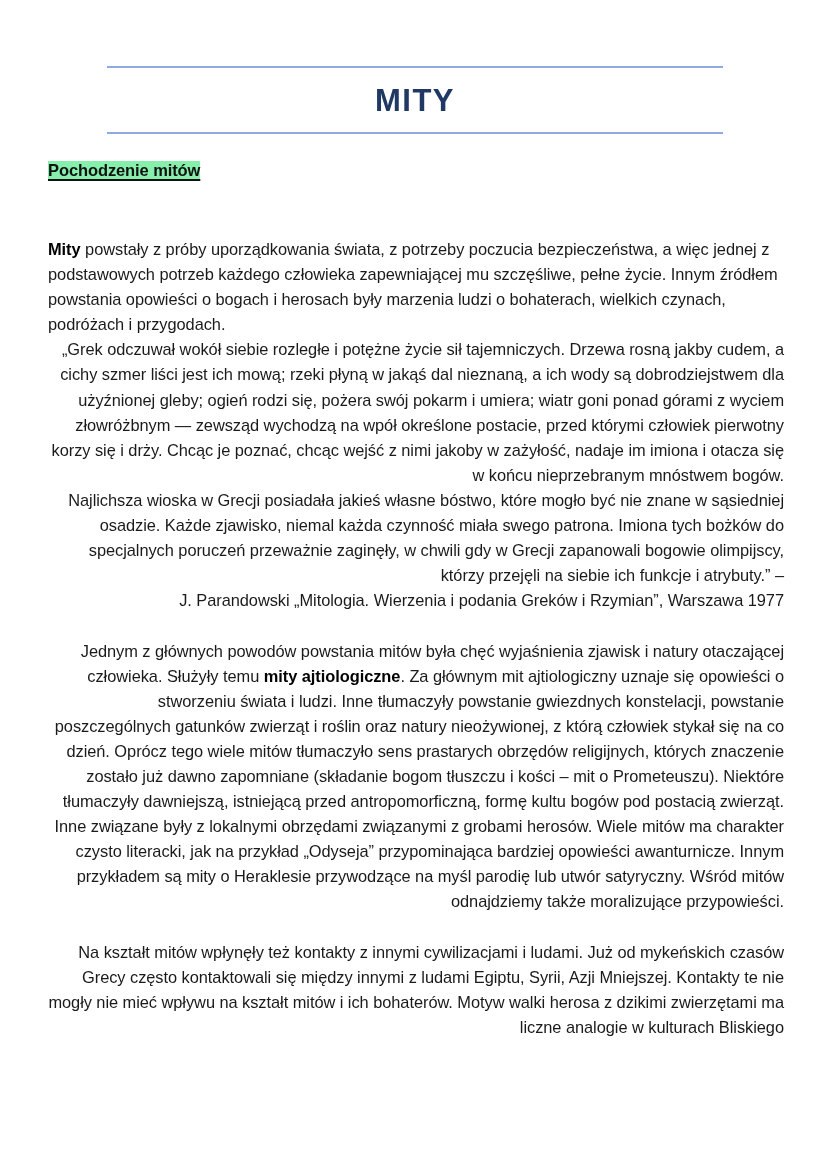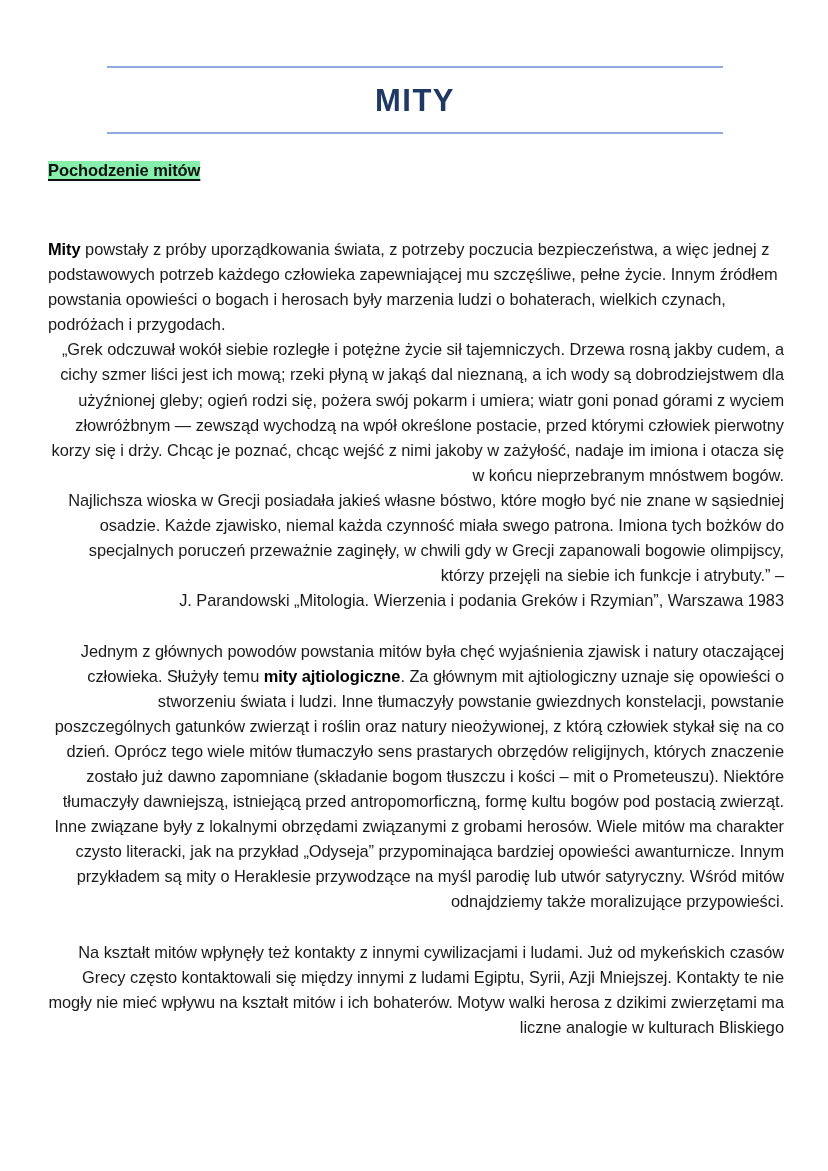--- a/index.html
+++ b/index.html
@@ -109,18 +109,18 @@
   </div>
 
   <h2 class="section-heading">
     <span class="hl">Pochodzenie mitów</span>
   </h2>
 
   <div class="body-area">
       <p class="para" style="color: rgb(26, 26, 26);"><strong>Mity</strong><span> powstały z próby uporządkowania świata, z potrzeby poczucia bezpieczeństwa, a więc jednej z podstawowych potrzeb każdego człowieka zapewniającej mu szczęśliwe, pełne życie. Innym źródłem powstania opowieści o bogach i herosach były marzenia ludzi o bohaterach, wielkich czynach, podróżach i przygodach.</span></p>
       <p class="para" style="color: rgb(26, 26, 26);"><span>„Grek odczuwał wokół siebie rozległe i potężne życie sił tajemniczych. Drzewa rosną jakby cudem, a cichy szmer liści jest ich mową; rzeki płyną w jakąś dal nieznaną, a ich wody są dobrodziejstwem dla użyźnionej gleby; ogień rodzi się, pożera swój pokarm i umiera; wiatr goni ponad górami z wyciem złowróżbnym — zewsząd wychodzą na wpół określone postacie, przed którymi człowiek pierwotny korzy się i drży. Chcąc je poznać, chcąc wejść z nimi jakoby w zażyłość, nadaje im imiona i otacza się w końcu nieprzebranym mnóstwem bogów.</span></p>
       <p class="para" style="color: rgb(26, 26, 26);"><span>Najlichsza wioska w Grecji posiadała jakieś własne bóstwo, które mogło być nie znane w sąsiedniej osadzie. Każde zjawisko, niemal każda czynność miała swego patrona. Imiona tych bożków do specjalnych poruczeń przeważnie zaginęły, w chwili gdy w Grecji zapanowali bogowie olimpijscy, którzy przejęli na siebie ich funkcje i atrybuty.” –</span></p>
-      <p class="para" style="color: rgb(26, 26, 26);"><span>J. Parandowski „Mitologia. Wierzenia i podania Greków i Rzymian”, Warszawa 1983</span></p>
+      <p class="para" style="color: rgb(26, 26, 26);"><span>J. Parandowski „Mitologia. Wierzenia i podania Greków i Rzymian”, Warszawa 1977</span></p>
       <p class="para gap" style="color: rgb(26, 26, 26);"><span>Jednym z  głównych powodów powstania mitów była chęć wyjaśnienia zjawisk i natury otaczającej człowieka. Służyły temu </span><strong>mity ajtiologiczne</strong><span>. Za głównym mit ajtiologiczny uznaje się opowieści o stworzeniu świata i ludzi. Inne tłumaczyły powstanie gwiezdnych konstelacji, powstanie poszczególnych gatunków zwierząt i roślin oraz natury nieożywionej, z którą człowiek stykał się na co dzień. Oprócz tego wiele mitów tłumaczyło sens prastarych obrzędów religijnych, których znaczenie zostało już dawno zapomniane (składanie bogom tłuszczu i kości – mit o Prometeuszu). Niektóre tłumaczyły dawniejszą, istniejącą przed antropomorficzną, formę kultu bogów pod postacią zwierząt. Inne związane były z lokalnymi obrzędami związanymi z grobami herosów. Wiele mitów ma charakter czysto literacki, jak na przykład „Odyseja” przypominająca bardziej opowieści awanturnicze. Innym przykładem są mity o Heraklesie przywodzące na myśl parodię lub utwór satyryczny. Wśród mitów odnajdziemy także moralizujące przypowieści.</span></p>
       <p class="para gap" style="color: rgb(26, 26, 26);"><span>Na kształt mitów wpłynęły też kontakty z innymi cywilizacjami i ludami. Już od mykeńskich czasów Grecy często kontaktowali się między innymi z ludami Egiptu, Syrii, Azji Mniejszej. Kontakty te nie mogły nie mieć wpływu na kształt mitów i ich bohaterów. Motyw walki herosa z dzikimi zwierzętami ma liczne analogie w kulturach Bliskiego</span></p>
     </div>
 
 </div>
 
 </body></html>

